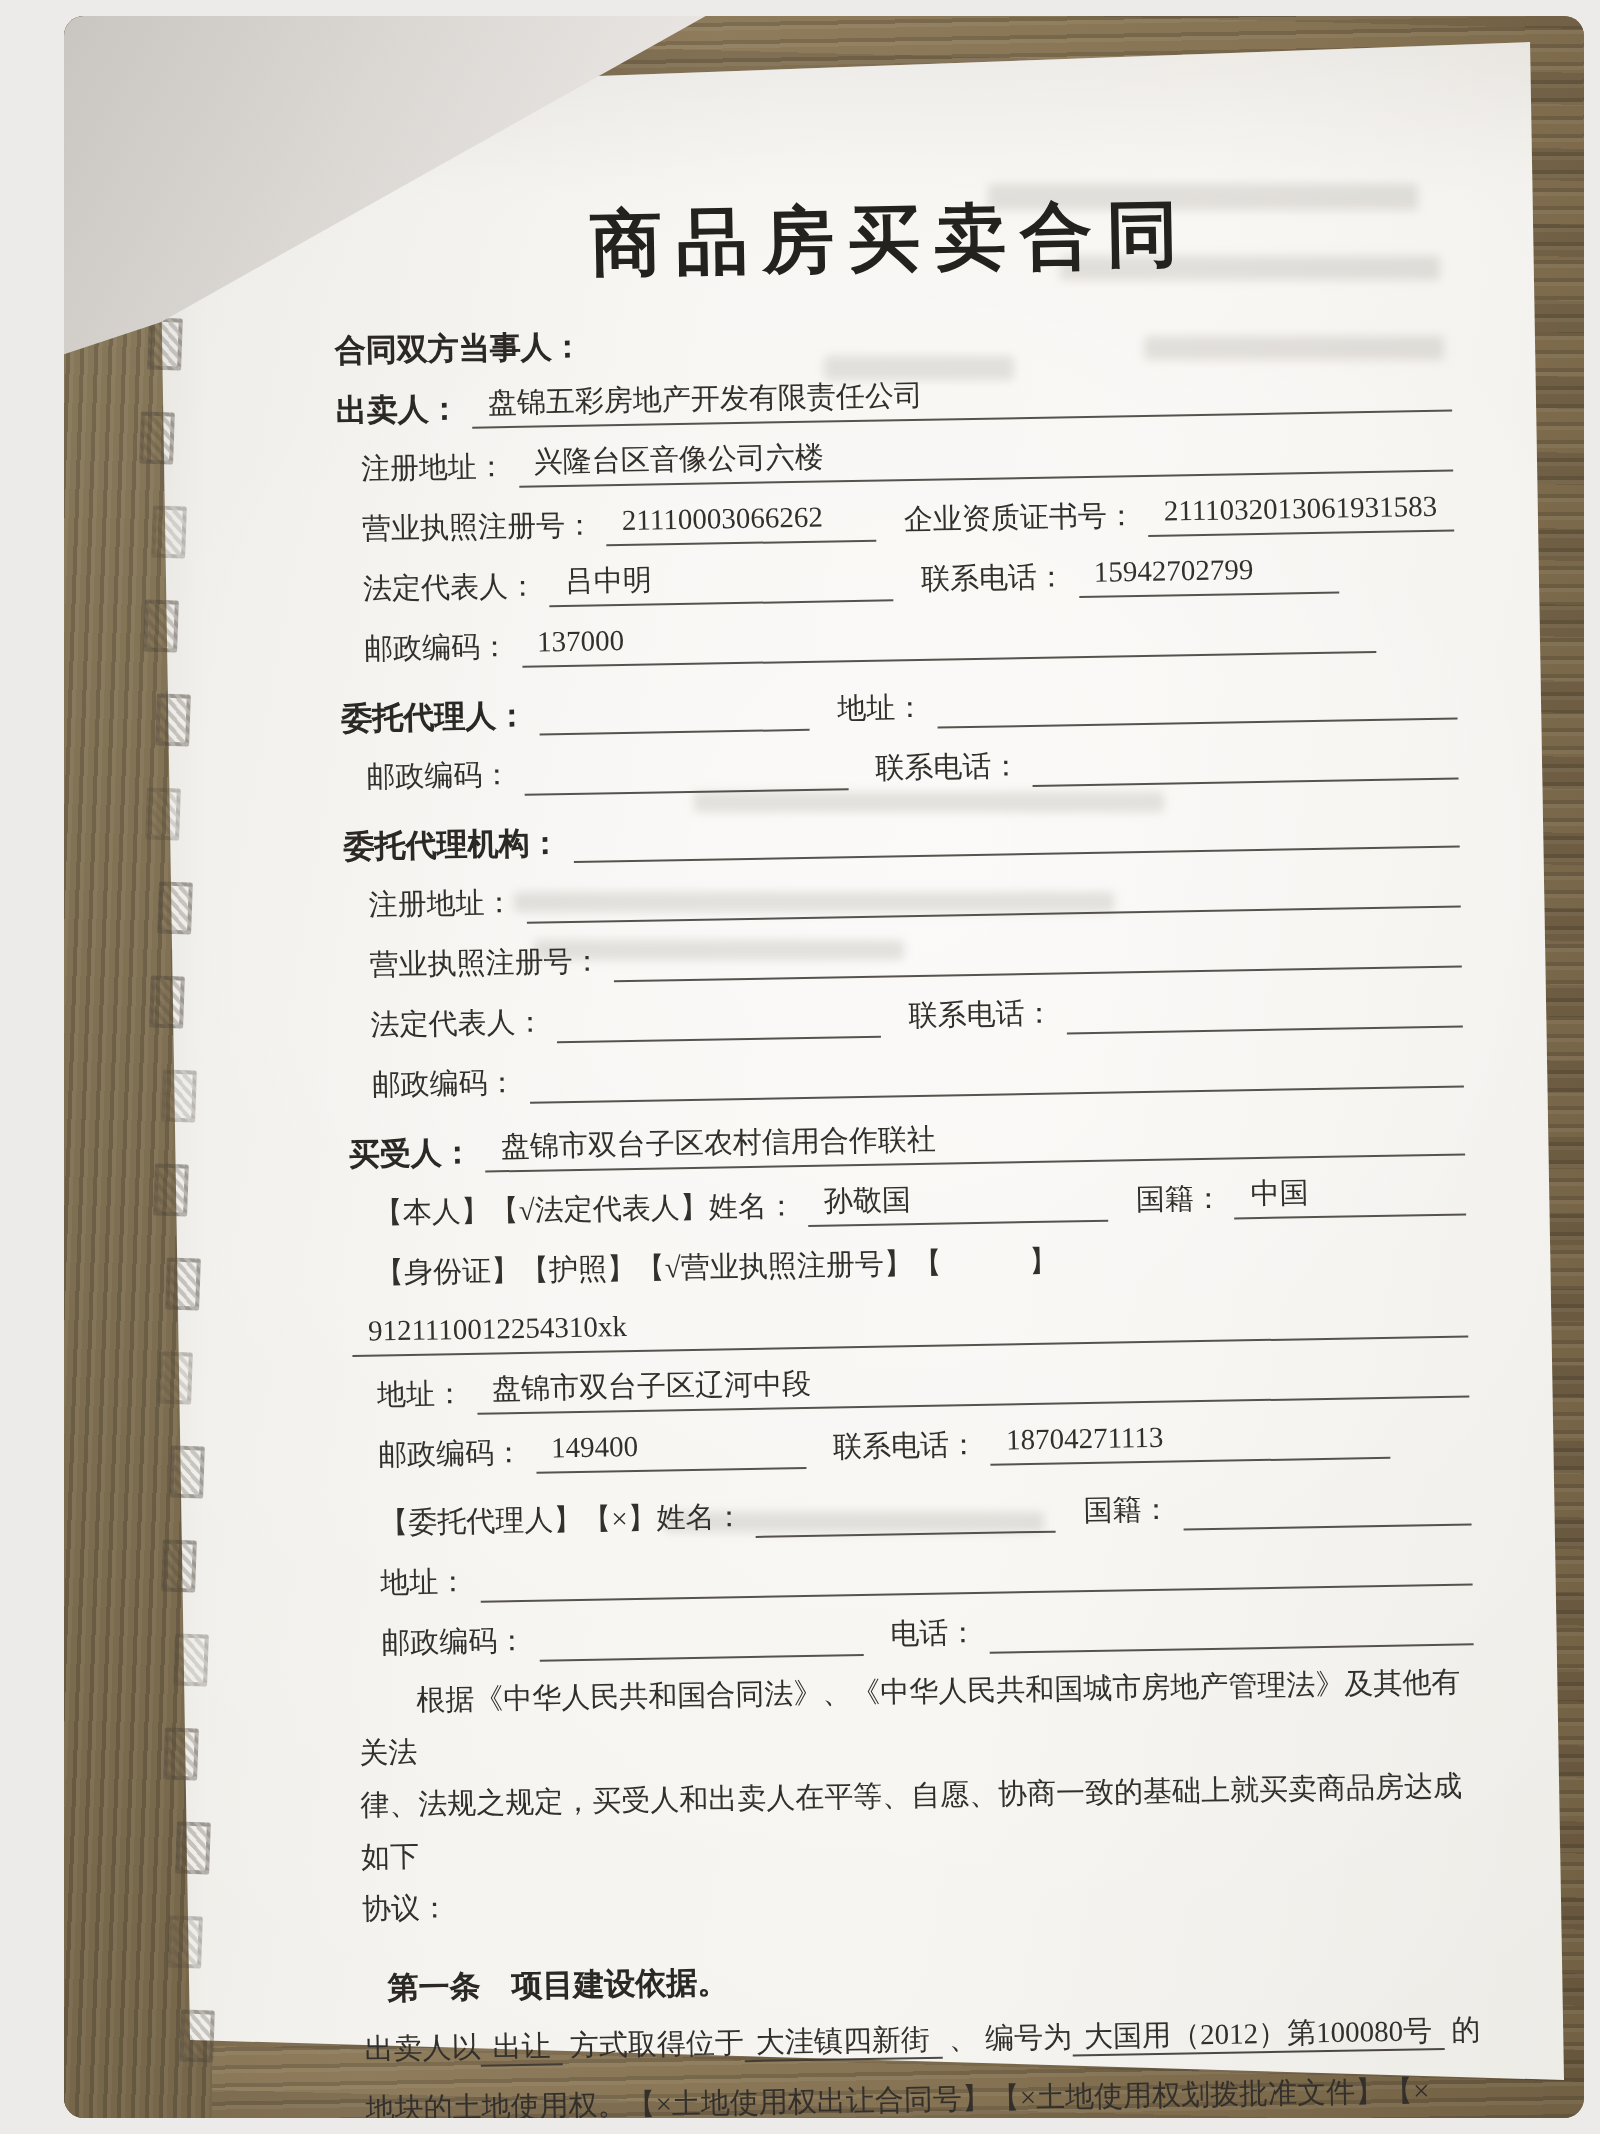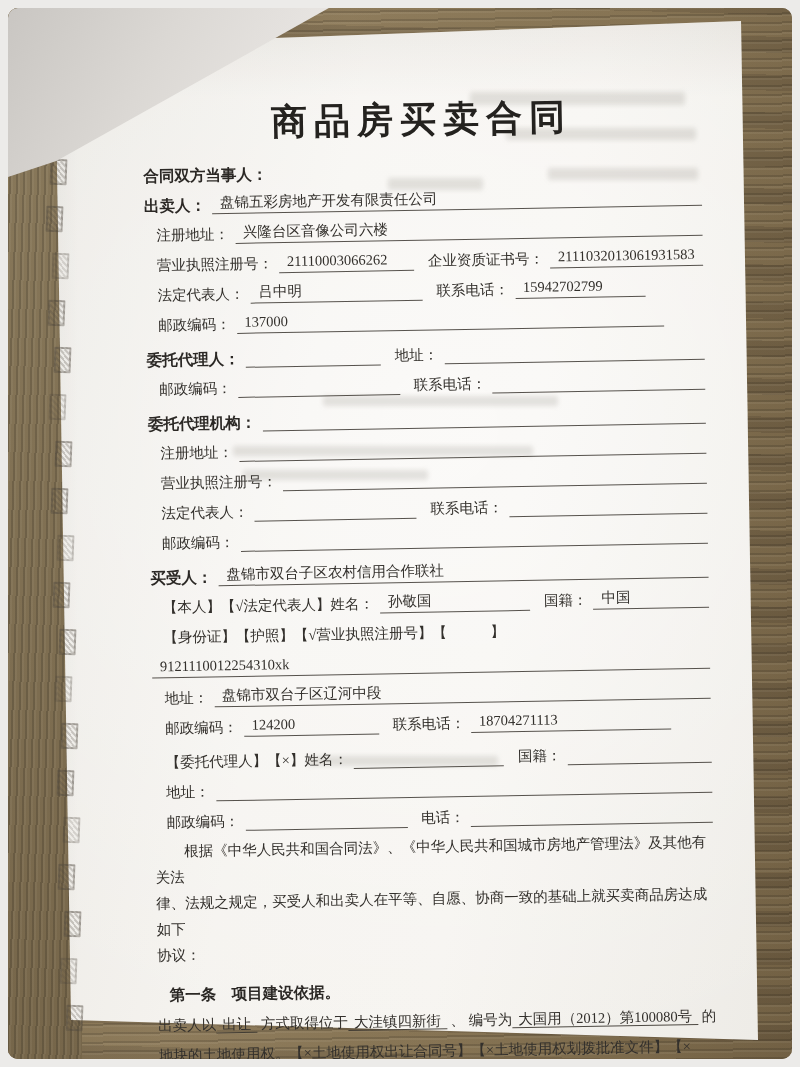--- a/index.html
+++ b/index.html
@@ -1,21 +1,21 @@
 <!DOCTYPE html>
 <html><head>
 <meta charset="utf-8">
 <style>
   html,body{margin:0;padding:0;}
   body{
     width:800px;height:1067px;background:#ecebe9;position:relative;
     font-family:"Liberation Serif","DejaVu Serif",serif;
     -webkit-font-smoothing:antialiased;
   }
-  .photo{position:absolute;inset:8px;border-radius:10px;overflow:hidden;background:#847254;}
+  .photo{position:absolute;inset:8px;border-radius:10px;overflow:hidden;background:#847254;margin-left:24px;}
   
   .wood{position:absolute;inset:0;
     background:
       repeating-linear-gradient(179deg, rgba(0,0,0,.13) 0 2px, rgba(255,250,235,.06) 2px 4px, transparent 4px 9px),
       repeating-linear-gradient(1.5deg, rgba(62,44,22,.16) 0 16px, rgba(140,112,66,.12) 16px 38px),
       linear-gradient(100deg,#7b6b4e,#8e7d5f 35%,#857456 65%,#6e5e44);}
   .wood-left{position:absolute;left:0;top:0;bottom:0;width:74px;
     background:
       repeating-linear-gradient(92deg, rgba(0,0,0,.14) 0 2px, rgba(255,248,230,.05) 2px 4px, transparent 4px 7px),
       linear-gradient(#8a7a5c,#76664a);}
@@ -195,21 +195,21 @@
     </div>
     <div class="row ul">
       <span class="val">9121110012254310xk</span>
     </div>
     <div class="row">
       <span class="lbl ind">地址：</span>
       <span class="fill ul"><span class="val">盘锦市双台子区辽河中段</span></span>
     </div>
     <div class="row">
       <span class="lbl ind">邮政编码：</span>
-      <span class="w135 ul"><span class="val">124200</span></span>
+      <span class="w135 ul"><span class="val">149400</span></span>
       <span class="gap"></span>
       <span class="lbl">联系电话：</span>
       <span class="fill ul"><span class="val">18704271113</span></span>
       <span class="endgap2"></span>
     </div>
     <div class="row mt4">
       <span class="lbl ind">【委托代理人】【×】姓名：</span>
       <span class="w150 ul"></span>
       <span class="gap"></span>
       <span class="lbl">国籍：</span>

